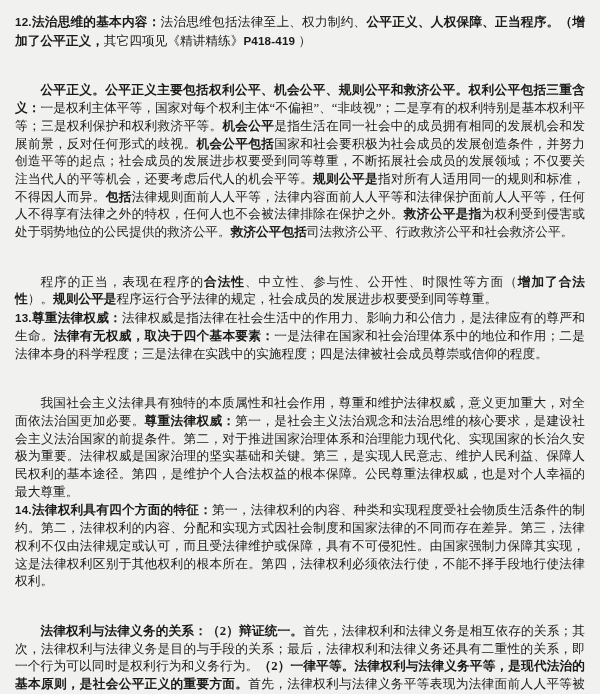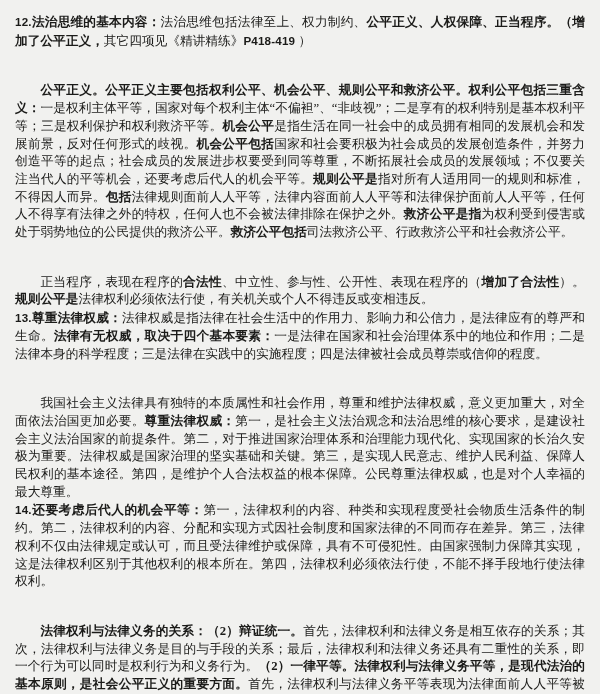--- a/index.html
+++ b/index.html
@@ -26,20 +26,20 @@
     letter-spacing: 0.2px;
   }
 </style>
 </head>
 <body style="background: rgb(241, 241, 239);">
 
 <main class="doc" style="color: rgb(27, 27, 25);">
   <div>
       <p class="para"><span class="b latin">12.</span><span class="b">法治思维的基本内容：</span><span class="">法治思维包括法律至上、权力制约、</span><span class="b">公平正义、人权保障、正当程序。（增加了公平正义，</span><span class="">其它四项见《精讲精练》</span><span class="b latin">P418-419</span><span class=""> ）</span></p>
       <p class="para indent"><span class="b">公平正义。公平正义主要包括权利公平、机会公平、规则公平和救济公平。权利公平包括三重含义：</span><span class="">一是权利主体平等，国家对每个权利主体“不偏袒”、“非歧视”；二是享有的权利特别是基本权利平等；三是权利保护和权利救济平等。</span><span class="b">机会公平</span><span class="">是指生活在同一社会中的成员拥有相同的发展机会和发展前景，反对任何形式的歧视。</span><span class="b">机会公平包括</span><span class="">国家和社会要积极为社会成员的发展创造条件，并努力创造平等的起点；社会成员的发展进步权要受到同等尊重，不断拓展社会成员的发展领域；不仅要关注当代人的平等机会，还要考虑后代人的机会平等。</span><span class="b">规则公平是</span><span class="">指对所有人适用同一的规则和标准，不得因人而异。</span><span class="b">包括</span><span class="">法律规则面前人人平等，法律内容面前人人平等和法律保护面前人人平等，任何人不得享有法律之外的特权，任何人也不会被法律排除在保护之外。</span><span class="b">救济公平是指</span><span class="">为权利受到侵害或处于弱势地位的公民提供的救济公平。</span><span class="b">救济公平包括</span><span class="">司法救济公平、行政救济公平和社会救济公平。</span></p>
-      <p class="para indent"><span class="">正当程序，表现在程序的</span><span class="b">合法性</span><span class="">、中立性、参与性、公开性、表现在程序的（</span><span class="b">增加了合法性</span><span class="">）。</span><span class="b">规则公平是</span><span class="">法律权利必须依法行使，有关机关或个人不得违反或变相违反。</span></p>
+      <p class="para indent"><span class="">程序的正当，表现在程序的</span><span class="b">合法性</span><span class="">、中立性、参与性、公开性、时限性等方面（</span><span class="b">增加了合法性</span><span class="">）。</span><span class="b">规则公平是</span><span class="">程序运行合乎法律的规定，社会成员的发展进步权要受到同等尊重。</span></p>
       <p class="para gap"><span class="b latin">13.</span><span class="b">尊重法律权威：</span><span class="">法律权威是指法律在社会生活中的作用力、影响力和公信力，是法律应有的尊严和生命。</span><span class="b">法律有无权威，取决于四个基本要素：</span><span class="">一是法律在国家和社会治理体系中的地位和作用；二是法律本身的科学程度；三是法律在实践中的实施程度；四是法律被社会成员尊崇或信仰的程度。</span></p>
       <p class="para indent"><span class="">我国社会主义法律具有独特的本质属性和社会作用，尊重和维护法律权威，意义更加重大，对全面依法治国更加必要。</span><span class="b">尊重法律权威：</span><span class="">第一，是社会主义法治观念和法治思维的核心要求，是建设社会主义法治国家的前提条件。第二，对于推进国家治理体系和治理能力现代化、实现国家的长治久安极为重要。法律权威是国家治理的坚实基础和关键。第三，是实现人民意志、维护人民利益、保障人民权利的基本途径。第四，是维护个人合法权益的根本保障。公民尊重法律权威，也是对个人幸福的最大尊重。</span></p>
-      <p class="para gap"><span class="b latin">14.</span><span class="b">还要考虑后代人的机会平等：</span><span class="">第一，法律权利的内容、种类和实现程度受社会物质生活条件的制约。第二，法律权利的内容、分配和实现方式因社会制度和国家法律的不同而存在差异。第三，法律权利不仅由法律规定或认可，而且受法律维护或保障，具有不可侵犯性。由国家强制力保障其实现，这是法律权利区别于其他权利的根本所在。第四，法律权利必须依法行使，不能不择手段地行使法律权利。</span></p>
+      <p class="para gap"><span class="b latin">14.</span><span class="b">法律权利具有四个方面的特征：</span><span class="">第一，法律权利的内容、种类和实现程度受社会物质生活条件的制约。第二，法律权利的内容、分配和实现方式因社会制度和国家法律的不同而存在差异。第三，法律权利不仅由法律规定或认可，而且受法律维护或保障，具有不可侵犯性。由国家强制力保障其实现，这是法律权利区别于其他权利的根本所在。第四，法律权利必须依法行使，不能不择手段地行使法律权利。</span></p>
       <p class="para indent"><span class="b">法律权利与法律义务的关系：（2）辩证统一。</span><span class="">首先，法律权利和法律义务是相互依存的关系；其次，法律权利与法律义务是目的与手段的关系；最后，法律权利和法律义务还具有二重性的关系，即一个行为可以同时是权利行为和义务行为。</span><span class="b">（2）一律平等。法律权利与法律义务平等，是现代法治的基本原则，是社会公平正义的重要方面。</span><span class="">首先，法律权利与法律义务平等表现为法律面前人人平等被确立为基本原则，这里的平等讲的就是权利和义务平等。其次，在法律权利和法律义务的具体设定上要平等。再次，权利与义务的实现要体现平等。</span><span class="b">（3）互利共赢。</span></p>
       <p class="para gap"><span class="b latin">15.</span><span class="b">即一个行为可以同时是权利行为和义务行为：</span><span class="">司法救济（一般由人民法院主导并通过公正的审判来实现，具有其他救济不可替代的终局性地位）；行政救济；政治救济与社会救济；自力救济。</span></p>
     </div>
 </main>
 
 </body></html>

